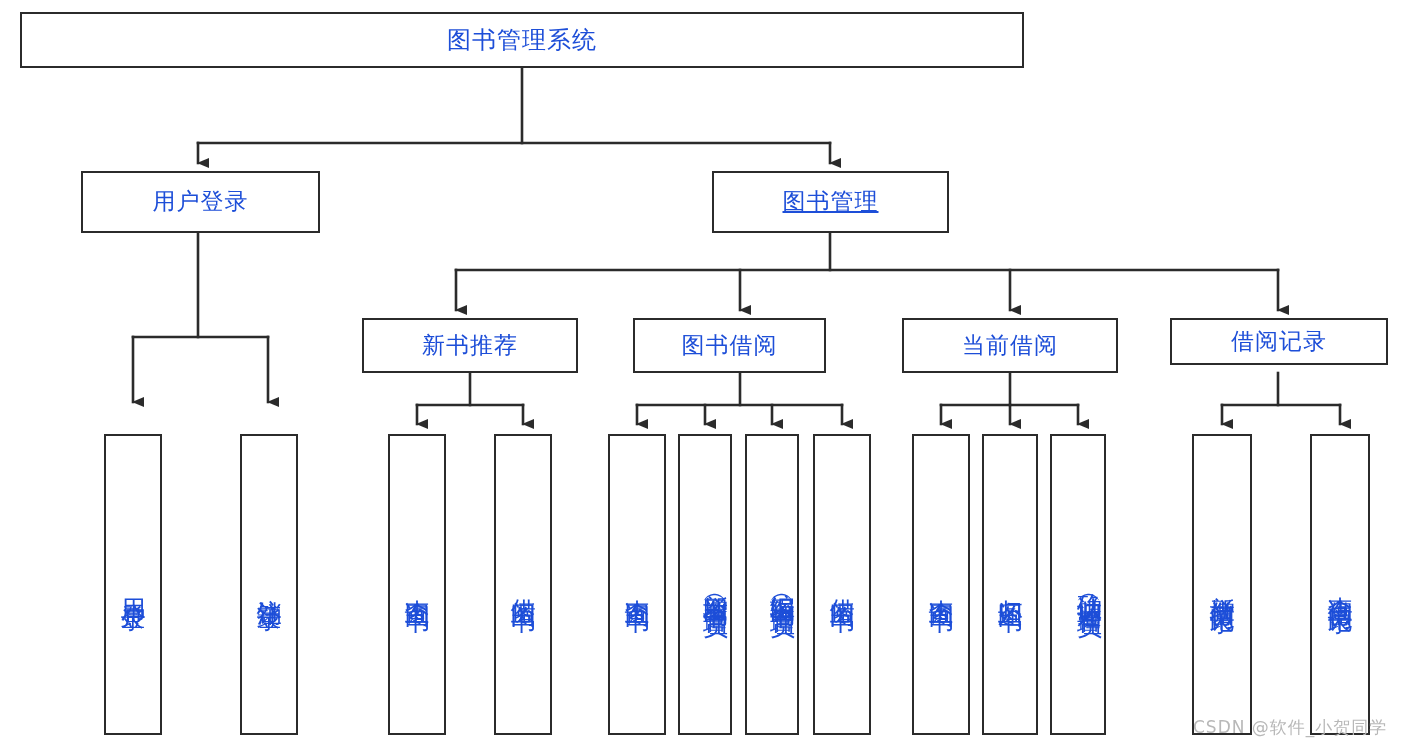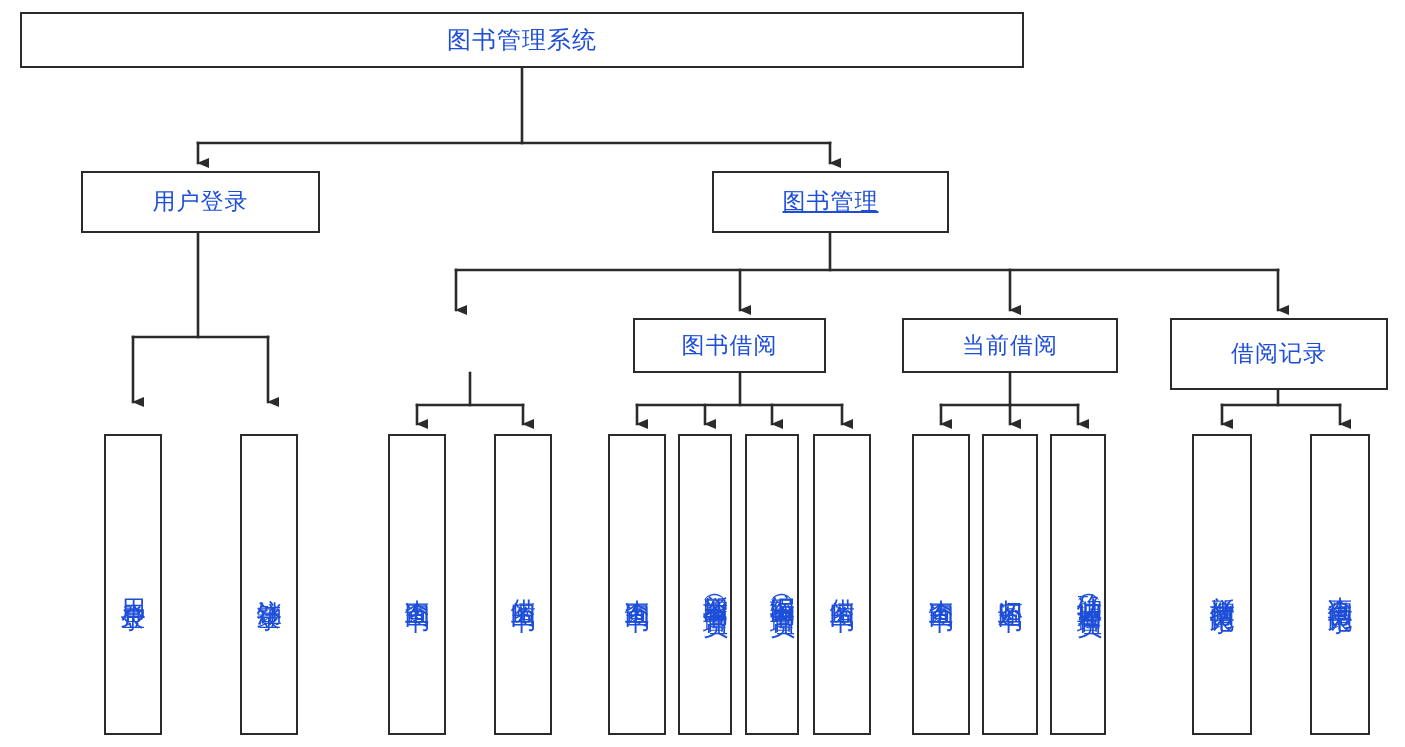--- a/index.html
+++ b/index.html
@@ -126,26 +126,27 @@
       <path d="M1340,405 L1340,424" marker-end="url(#arrow)"></path>
     </g>
   </svg>
 
   <div class="node node-h node-root" style="left:20px; top:12px; width:1004px; height:56px;">图书管理系统</div>
 
   <div class="node node-h" style="left:81px; top:171px; width:239px; height:62px;">用户登录</div>
 
   <div class="node node-h" style="left:712px; top:171px; width:237px; height:62px;text-decoration:underline;">图书管理</div>
 
+  <div class="node node-h" style="left:362px; top:318px; width:216px; height:55px;">新书推荐</div>
 
   <div class="node node-h" style="left:633px; top:318px; width:193px; height:55px;font-family:Liberation Serif, serif;">图书借阅</div>
 
   <div class="node node-h" style="left:902px; top:318px; width:216px; height:55px;text-align:center;">当前借阅</div>
 
-  <div class="node node-h" style="left:1170px; top:318px; width:218px; height:72px;">借阅记录</div>
+  <div class="node node-h" style="left:1170px; top:318px; width:218px; height:47px;">借阅记录</div>
 
   <div class="node node-v center-v" style="left:104px; top:434px; width:58px; height:301px;">用户登录</div>
 
   <div class="node node-v center-v" style="left:240px; top:434px; width:58px; height:301px;">注销登录</div>
 
   <div class="node node-v center-v" style="left:388px; top:434px; width:58px; height:301px;">查询图书</div>
 
   <div class="node node-v center-v" style="left:494px; top:434px; width:58px; height:301px;">借阅图书</div>
 
   <div class="node node-v center-v" style="left:608px; top:434px; width:58px; height:301px;">查询图书</div>
@@ -159,14 +160,15 @@
   <div class="node node-v center-v" style="left:912px; top:434px; width:58px; height:301px;">查询图书</div>
 
   <div class="node node-v center-v" style="left:982px; top:434px; width:56px; height:301px;">归还图书</div>
 
   <div class="node node-v" style="left:1050px; top:434px; width:56px; height:301px;">确认归还（管理员）</div>
 
   <div class="node node-v center-v" style="left:1192px; top:434px; width:60px; height:301px;">新增借阅记录</div>
 
   <div class="node node-v center-v" style="left:1310px; top:434px; width:60px; height:301px;">查询借阅记录</div>
 
+  <div class="watermark" style="left:1193px; top:716px;">CSDN @软件_小贺同学</div>
 
 </div>
 
 </body></html>

